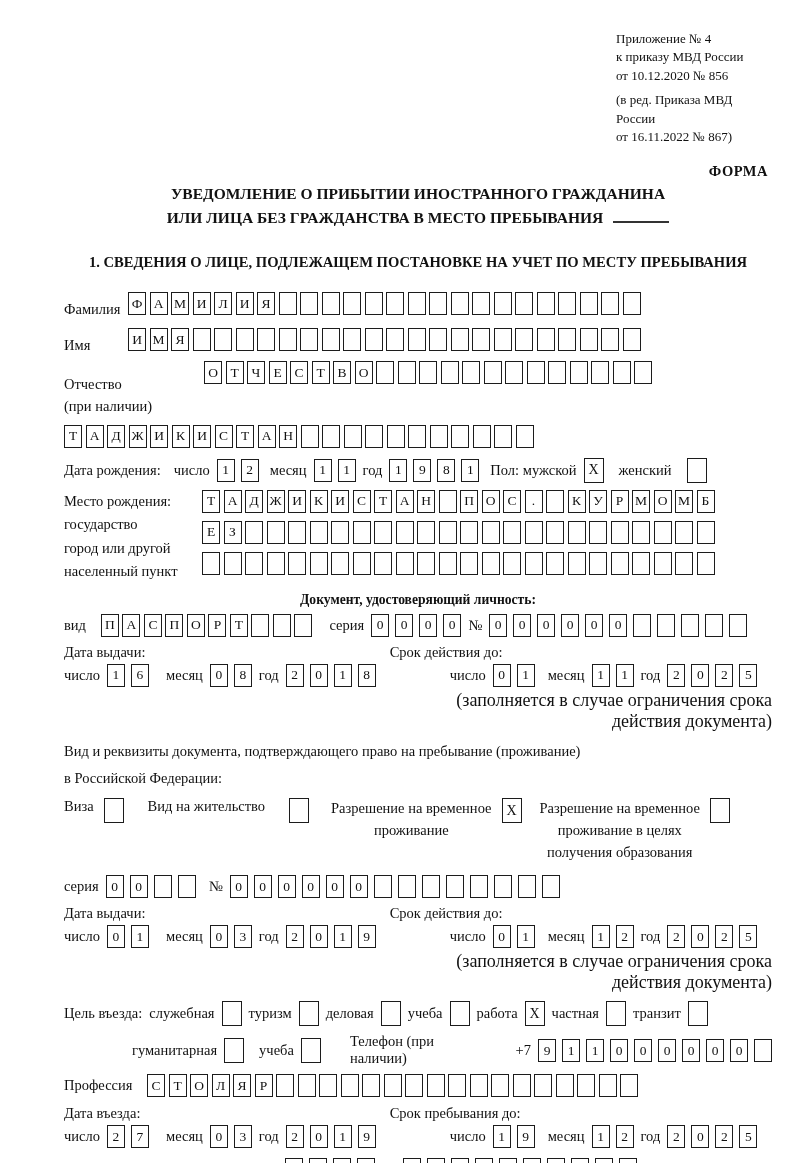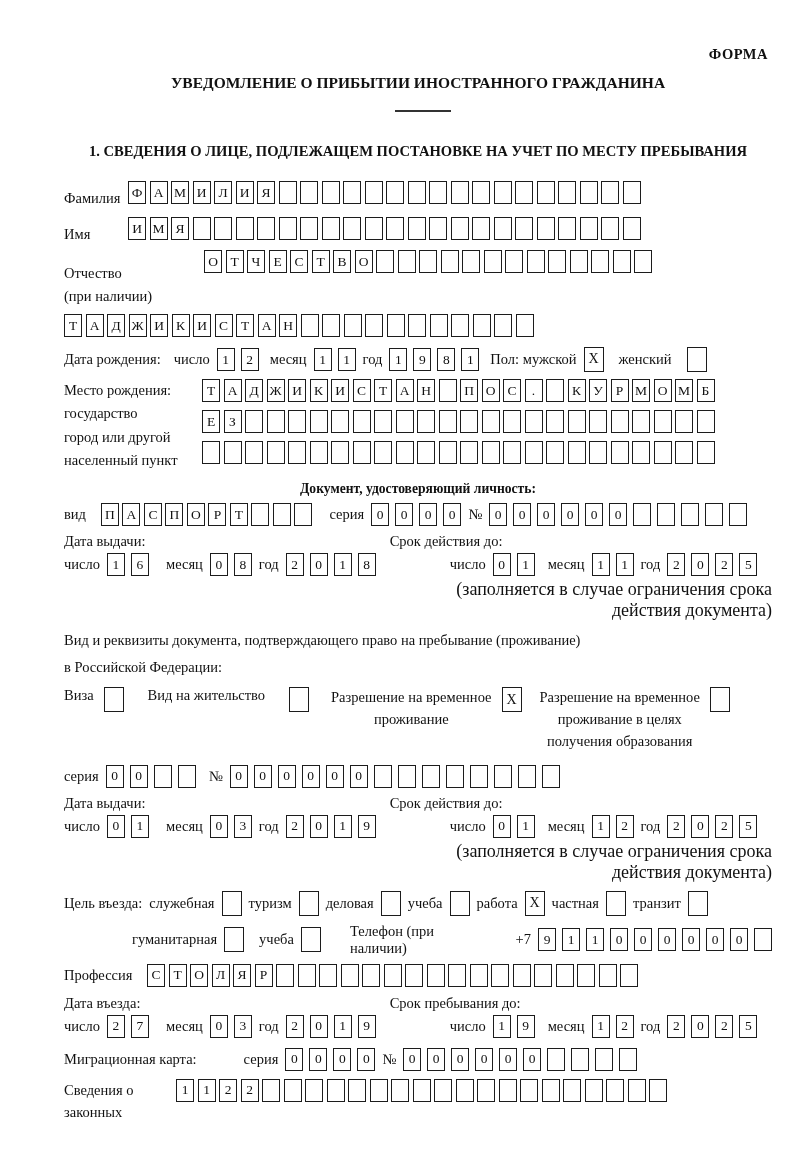--- a/index.html
+++ b/index.html
@@ -9,21 +9,21 @@
     font-family:"Liberation Serif","DejaVu Serif",serif;
     color:#111; font-size:14.5px;
   }
   .page { width:800px; height:1163px; padding:30px 28px 10px 64px; }
 
   
   .appendix { margin-left:552px; font-size:13px; line-height:1.42; }
   .appendix .grp2 { margin-top:6px; }
   .forma { text-align:right; font-weight:bold; font-size:14.5px; margin-top:16px; padding-right:4px; letter-spacing:0.5px; }
 
-  .title { text-align:center; font-weight:bold; font-size:15.5px; line-height:1.55; margin-top:8px; }
+  .title { text-align:center; font-weight:bold; font-size:15.5px; line-height:1.55; margin-top:2px; }
   .title-underline { display:inline-block; width:56px; border-bottom:2px solid #333; margin-left:10px; vertical-align:baseline; }
 
   .sect-heading { text-align:center; font-weight:bold; font-size:14.6px; margin-top:24px; margin-bottom:18px; }
 
   
   .cells { display:flex; gap:3.5px; flex-wrap:nowrap; }
   .cell {
     width:18px; height:23px; flex:none;
     border:1.5px solid #1c1c1c; background:#fff;
     display:inline-flex; align-items:center; justify-content:center;
@@ -61,26 +61,35 @@
   .place-labels { width:138px; flex:none; line-height:1.62; }
   .place-rows .cells { margin-bottom:8px; }
   .reps-labels { width:112px; flex:none; line-height:1.58; }
   .reps-rows .cells { margin-bottom:11px; }
 </style>
 </head>
 <body>
 
 <div class="page">
 
+  <div class="appendix">
+    <div>Приложение № 4</div>
+    <div>к приказу МВД России</div>
+    <div>от 10.12.2020 № 856</div>
+    <div class="grp2">
+      <div>(в ред. Приказа МВД России</div>
+      <div>от 16.11.2022 № 867)</div>
+    </div>
+  </div>
 
   <div class="forma">ФОРМА</div>
 
   <div class="title">
     <div>УВЕДОМЛЕНИЕ О ПРИБЫТИИ ИНОСТРАННОГО ГРАЖДАНИНА</div>
-    <div><span class="title-underline"></span></div>
+    <div><span>ИЛИ ЛИЦА БЕЗ ГРАЖДАНСТВА В МЕСТО ПРЕБЫВАНИЯ</span><span class="title-underline"></span></div>
   </div>
 
   <div class="sect-heading">1. СВЕДЕНИЯ О ЛИЦЕ, ПОДЛЕЖАЩЕМ ПОСТАНОВКЕ НА УЧЕТ ПО МЕСТУ ПРЕБЫВАНИЯ</div>
 
   <div class="frow">
     <div class="flabel" style="width:64px">Фамилия</div>
     <div class="cells">
         <span class="cell">Ф</span>
         <span class="cell">А</span>
         <span class="cell">М</span>

